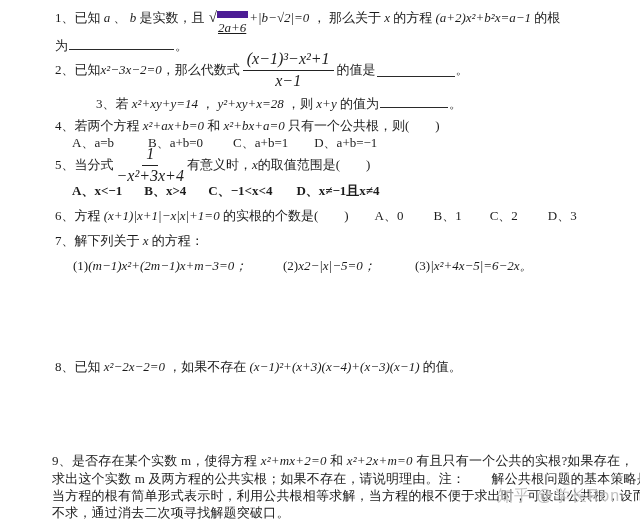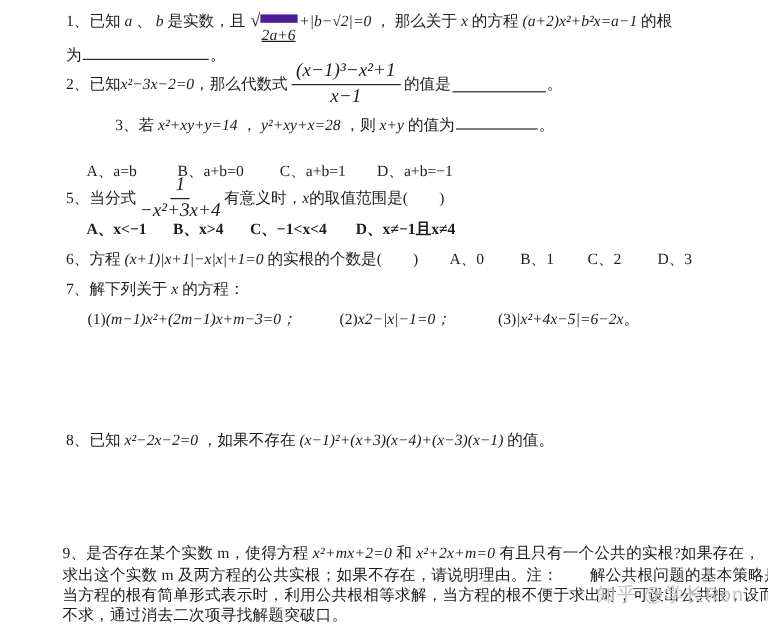--- a/index.html
+++ b/index.html
@@ -71,20 +71,23 @@
       </span>
       <span> 的值是</span>
       <span class="blank w2"></span>
       <span>。</span>
   </div>
 
   <div class="line" style="top:94px;left:55px;margin-left:41px;">
     <span>3、若 </span><span class="it">x²+xy+y=14</span><span> ， </span><span class="it">y²+xy+x=28</span><span> ，则 </span><span class="it">x+y</span><span> 的值为</span><span class="blank w3"></span><span>。</span>
   </div>
 
+  <div class="line" style="top:117px;left:55px;">
+    <span>4、若两个方程 </span><span class="it">x²+ax+b=0</span><span> 和 </span><span class="it">x²+bx+a=0</span><span> 只有一个公共根，则(　　)</span>
+  </div>
   <div class="line" style="top:134px;left:72px;">
     <span class="opt" style="margin-right:34px;">A、a=b</span><span class="opt" style="margin-right:30px;">B、a+b=0</span><span class="opt" style="margin-right:26px;font-family:Liberation Serif, serif;">C、a+b=1</span><span class="opt">D、a+b=−1</span>
   </div>
 
   <div class="line row" style="top:149px;left:55px;height:32px;">
     <span>5、当分式 </span>
       <span class="frac">
         <span class="num it">1</span>
         <span class="den it">−x²+3x+4</span>
       </span>
@@ -98,21 +101,21 @@
 
   <div class="line" style="top:207px;left:55px;">
     <span>6、方程 </span><span class="it">(x+1)|x+1|−x|x|+1=0</span><span> 的实根的个数是(　　)</span><span class="opt" style="margin-left:26px;">A、0</span><span class="opt" style="margin-left:30px;">B、1</span><span class="opt" style="margin-left:28px;text-align:right;">C、2</span><span class="opt" style="margin-left:30px;">D、3</span>
   </div>
 
   <div class="line" style="top:232px;left:55px;">
     <span>7、解下列关于 </span><span class="it">x</span><span> 的方程：</span>
   </div>
   <div class="line" style="top:257px;left:0;width:640px;">
     <span style="position:absolute;left:73px;"><span>(1)</span><span class="it">(m−1)x²+(2m−1)x+m−3=0；</span></span>
-    <span style="position:absolute;left:283px;"><span>(2)</span><span class="it">x2−|x|−1=0；</span></span>
+    <span style="position:absolute;left:283px;"><span>(2)</span><span class="it">x2−|x|−5=0；</span></span>
     <span style="position:absolute;left:415px;"><span>(3)</span><span class="it">|x²+4x−5|=6−2x。</span></span>
   </div>
 
   <div class="line" style="top:358px;left:55px;">
     <span>8、已知 </span><span class="it">x²−2x−2=0</span><span> ，如果不存在 </span><span class="it">(x−1)²+(x+3)(x−4)+(x−3)(x−1)</span><span> 的值。</span>
   </div>
 
   <div class="q9line" style="top:452px;">
     <span>9、是否存在某个实数 m，使得方程 </span><span class="it">x²+mx+2=0</span><span> 和 </span><span class="it">x²+2x+m=0</span><span> 有且只有一个公共的实根?如果存在，</span>
   </div>

